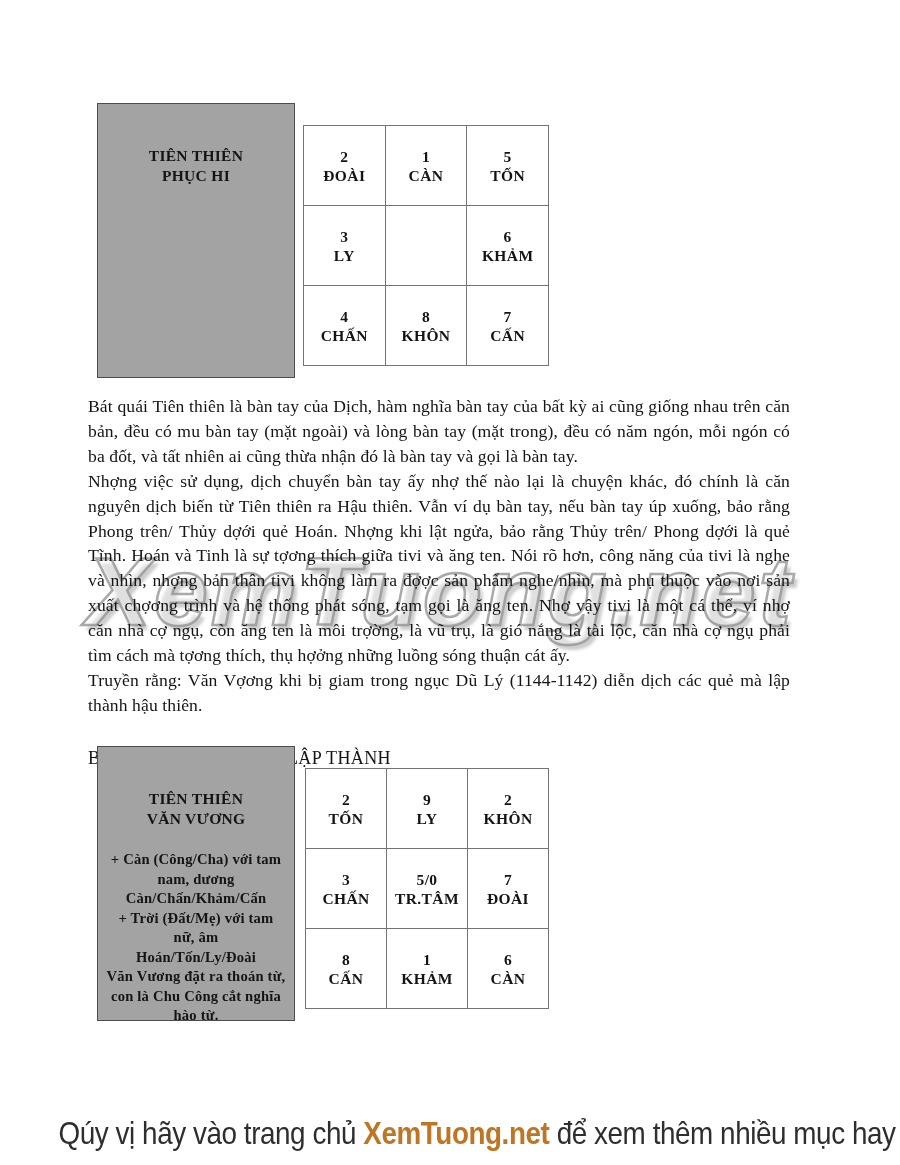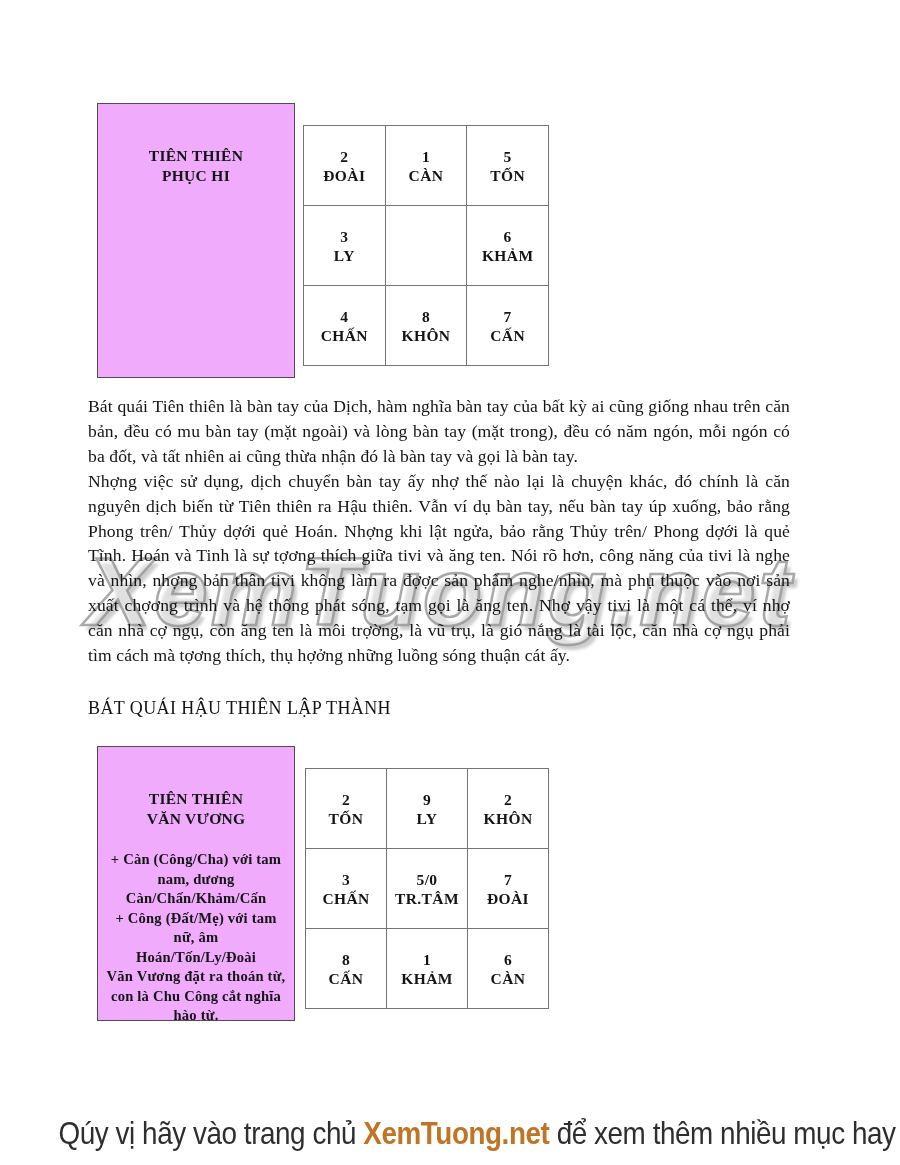--- a/index.html
+++ b/index.html
@@ -18,21 +18,21 @@
     font-size:97px;line-height:112px;letter-spacing:3px;
     color:rgba(255,255,255,0.38);
     -webkit-text-stroke:2.5px rgba(148,148,148,0.8);
     text-shadow:4px 5px 3px rgba(90,90,90,0.30);
     z-index:1;white-space:nowrap;user-select:none;
   }
 
   
   .infobox{
     position:absolute;width:196px;height:273px;
-    border:1.5px solid #4e4e4e;background:#f0abfc;z-index:2;
+    border:1.5px solid #4e4e4e;background:#a3a3a3;z-index:2;
     text-align:center;font-weight:bold;
   }
   .infobox.fig1{left:97px;top:103px;}
   .infobox.fig2{left:97px;top:746px;}
   .boxtitle{margin-top:42px;font-size:15.5px;line-height:20px;letter-spacing:0.3px;}
   .boxnotes{margin-top:21px;font-size:14.6px;line-height:19.5px;letter-spacing:0.2px;}
 
   table.grid{
     position:absolute;border-collapse:collapse;table-layout:fixed;
     background:#fff;z-index:2;
@@ -127,33 +127,34 @@
             <span class="cellnum">7</span>
             <span class="cellname">CẤN</span>
           </td>
     </tr>
   </tbody>
     </table>
 
   <div class="bodytext">
     <p>Bát quái Tiên thiên là bàn tay của Dịch, hàm nghĩa bàn tay của bất kỳ ai cũng giống nhau trên căn bản, đều có mu bàn tay (mặt ngoài) và lòng bàn tay (mặt trong), đều có năm ngón, mỗi ngón có ba đốt, và tất nhiên ai cũng thừa nhận đó là bàn tay và gọi là bàn tay.</p>
     <p>Nhợng việc sử dụng, dịch chuyển bàn tay ấy nhợ thế nào lại là chuyện khác, đó chính là căn nguyên dịch biến từ Tiên thiên ra Hậu thiên. Vẫn ví dụ bàn tay, nếu bàn tay úp xuống, bảo rằng Phong trên/ Thủy dợới quẻ Hoán. Nhợng khi lật ngửa, bảo rằng Thủy trên/ Phong dợới là quẻ Tĩnh. Hoán và Tinh là sự tợơng thích giữa tivi và ăng ten. Nói rõ hơn, công năng của tivi là nghe và nhìn, nhợng bản thân tivi không làm ra đợợc sản phẩm nghe/nhìn, mà phụ thuộc vào nơi sản xuất chợơng trình và hệ thống phát sóng, tạm gọi là ăng ten. Nhợ vậy tivi là một cá thể, ví nhợ căn nhà cợ ngụ, còn ăng ten là môi trợờng, là vũ trụ, là gió nắng là tài lộc, căn nhà cợ ngụ phải tìm cách mà tợơng thích, thụ hợởng những luồng sóng thuận cát ấy.</p>
+    <p>Truyền rằng: Văn Vợơng khi bị giam trong ngục Dũ Lý (1144-1142) diễn dịch các quẻ mà lập thành hậu thiên.</p>
     <h2 class="section-heading">BÁT QUÁI HẬU THIÊN LẬP THÀNH</h2>
   </div>
 
   <div class="infobox fig2">
     <div class="boxtitle">
       <div>TIÊN THIÊN</div>
       <div>VĂN VƯƠNG</div>
     </div>
     <div class="boxnotes">
       <div>+ Càn (Công/Cha) với tam</div>
       <div>nam, dương</div>
       <div>Càn/Chấn/Khảm/Cấn</div>
-      <div>+ Công (Đất/Mẹ) với tam</div>
+      <div>+ Trời (Đất/Mẹ) với tam</div>
       <div>nữ, âm</div>
       <div>Hoán/Tốn/Ly/Đoài</div>
       <div>Văn Vương đặt ra thoán từ,</div>
       <div>con là Chu Công cắt nghĩa</div>
       <div>hào từ.</div>
     </div>
   </div>
 
   <table class="grid fig2">
     <tbody>

